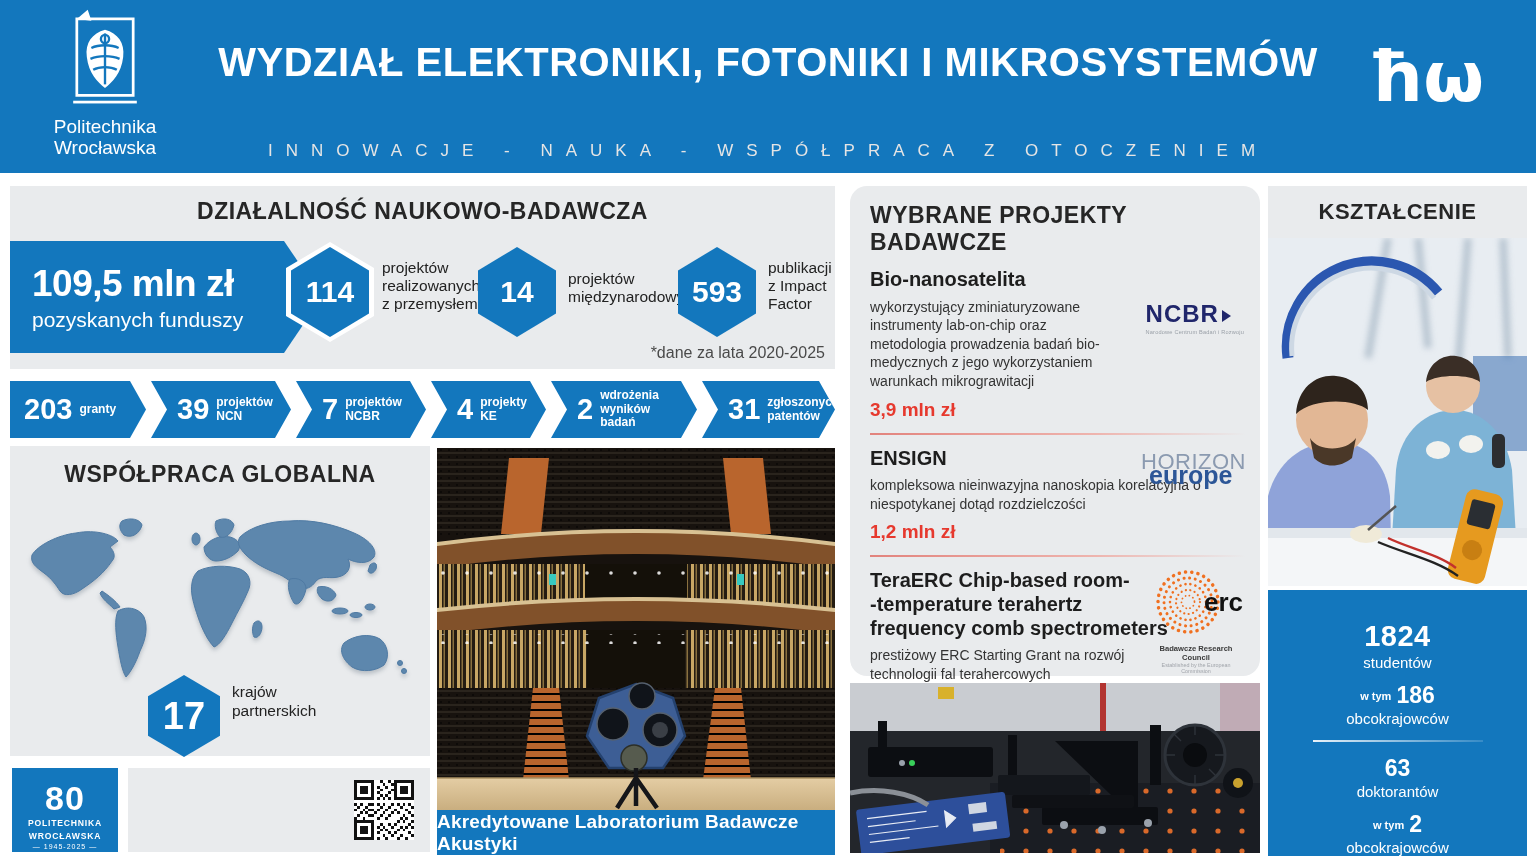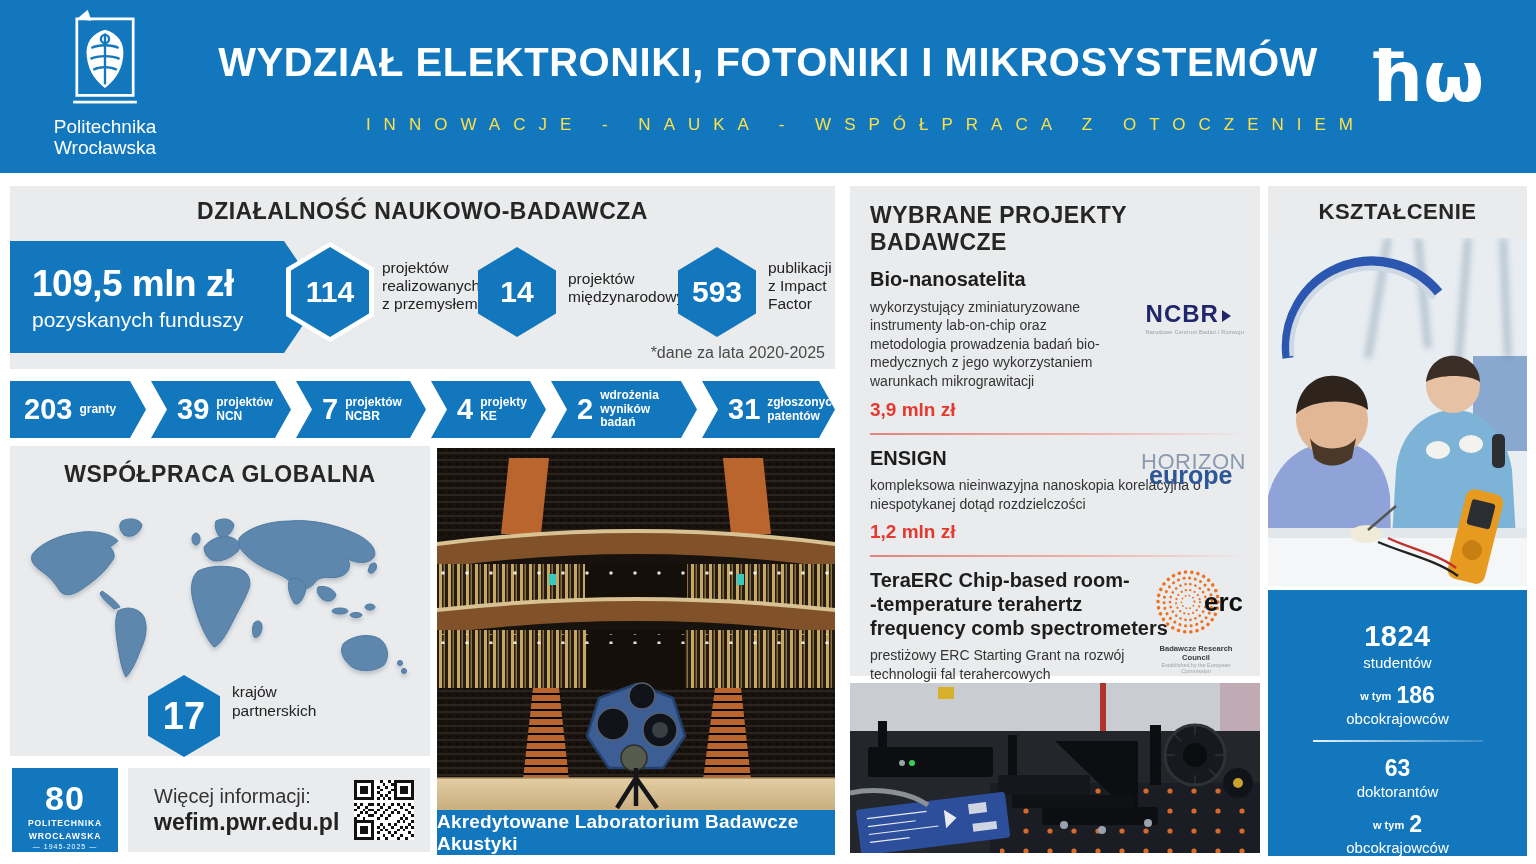--- a/index.html
+++ b/index.html
@@ -5,22 +5,22 @@
   * { margin:0; padding:0; box-sizing:border-box; }
   body { font-family:"Liberation Sans","DejaVu Sans",sans-serif; background:#ffffff; }
   #canvas { position:relative; width:1536px; height:864px; background:#fff; overflow:hidden; }
 
   
   .header { position:absolute; left:0; top:0; width:1536px; height:173px; background:#1377bd; }
   .hdr-logo { position:absolute; left:40px; top:8px; width:130px; text-align:center; color:#fff; }
   .hdr-logo .uni { font-size:19px; line-height:1.12; margin-top:4px; }
   .hdr-title { position:absolute; left:170px; right:170px; top:40px; text-align:center;
                color:#fff; font-weight:bold; font-size:40px; letter-spacing:.5px; }
-  .hdr-sub { position:absolute; left:170px; right:170px; top:115px; text-align:right;
-             color:#fde047; font-size:17px; letter-spacing:13px; white-space:nowrap; }
+  .hdr-sub { position:absolute; left:170px; right:170px; top:141px; text-align:center;
+             color:#e5e5e5; font-size:17px; letter-spacing:13px; white-space:nowrap; }
   .hdr-hw { position:absolute; right:52px; top:36px; color:#fff; font-size:70px; font-weight:bold;
             font-family:"DejaVu Sans",sans-serif; }
 
   .panel { position:absolute; background:#e9ebed; }
 
   
   #panelA { left:10px; top:186px; width:825px; height:183px; }
   .sec-title { text-align:center; font-weight:bold; color:#262626; font-size:23px; letter-spacing:.5px; }
   #panelA .sec-title { margin-top:12px; }
   .funding { position:absolute; left:0; top:55px; width:312px; height:112px; background:#1377bd; color:#fff;
@@ -55,21 +55,21 @@
   #lbl17 { position:absolute; left:222px; top:237px; font-size:15.5px; color:#222; line-height:1.2; }
 
   
   #photoHall { position:absolute; left:437px; top:448px; width:398px; height:407px; }
   #photoHall svg { display:block; }
   .caption { position:absolute; left:0; bottom:0; width:100%; height:45px; background:#1377bd;
              color:#fff; font-weight:bold; font-size:19px; display:flex; align-items:center;
              justify-content:center; letter-spacing:.2px; }
 
   
-  #panelB { left:850px; top:186px; width:410px; height:490px; padding:16px 14px 10px 20px; }
+  #panelB { left:850px; top:186px; width:410px; height:490px; padding:16px 14px 10px 20px;border-radius:17px; }
   #panelB .sec-title { text-align:left; margin-bottom:12px; }
   .proj { position:relative; }
   .proj .pname { font-size:20px; font-weight:bold; color:#1d1d1d; line-height:1.18; }
   .proj .pdesc { font-size:14px; color:#333; line-height:1.33; margin-top:6px; }
   .proj .pamt { font-size:19px; font-weight:bold; color:#e6392e; margin-top:8px; }
   .divider { height:2px; margin:12px 0;
              background:linear-gradient(90deg,#e2837d 0%,#eeb4ae 60%,rgba(238,180,174,0) 100%); }
   .logo-ncbr { position:absolute; right:2px; top:32px; text-align:left; }
   .logo-ncbr .t { color:#20266b; font-weight:bold; font-size:24px; letter-spacing:1px; }
   .logo-ncbr .arr { display:inline-block; width:0; height:0; border-left:9px solid #20266b;
@@ -436,24 +436,20 @@
   </div>
 
   <div id="anniv">
     <div class="n80">80</div>
     <div class="l1">POLITECHNIKA</div>
     <div class="l1">WROCŁAWSKA</div>
     <div class="l3">— 1945-2025 —</div>
   </div>
 
   <div id="infoBox">
-    <div>
-      <div class="it1">Więcej informacji:</div>
-      <div class="it2">wefim.pwr.edu.pl</div>
-    </div>
     <svg id="qr" width="60" height="60" viewBox="0 0 21 21" shape-rendering="crispEdges">
       <rect width="21" height="21" fill="#fff"></rect>
       <g fill="#111">
         <path fill-rule="evenodd" d="M0,0h7v7h-7z M1,1h5v5h-5z M2,2h3v3h-3z"></path>
         <path fill-rule="evenodd" d="M14,0h7v7h-7z M15,1h5v5h-5z M16,2h3v3h-3z"></path>
         <path fill-rule="evenodd" d="M0,14h7v7h-7z M1,15h5v5h-5z M2,16h3v3h-3z"></path>
         <path d="M8,6h1v1h-1z M10,6h1v1h-1z M12,6h1v1h-1z M6,8h1v1h-1z M6,10h1v1h-1z M6,12h1v1h-1z
                  M9,0h1v1h-1z M12,0h1v1h-1z M10,1h1v1h-1z M13,1h1v1h-1z M8,2h1v1h-1z M11,2h1v1h-1z
                  M9,3h1v1h-1z M13,3h1v1h-1z M8,4h1v1h-1z M12,4h1v1h-1z M9,5h1v1h-1z M11,5h1v1h-1z
                  M0,8h1v1h-1z M2,8h1v1h-1z M5,8h1v1h-1z M8,8h1v1h-1z M10,8h1v1h-1z M13,8h1v1h-1z M15,8h1v1h-1z M17,8h1v1h-1z M19,8h1v1h-1z

